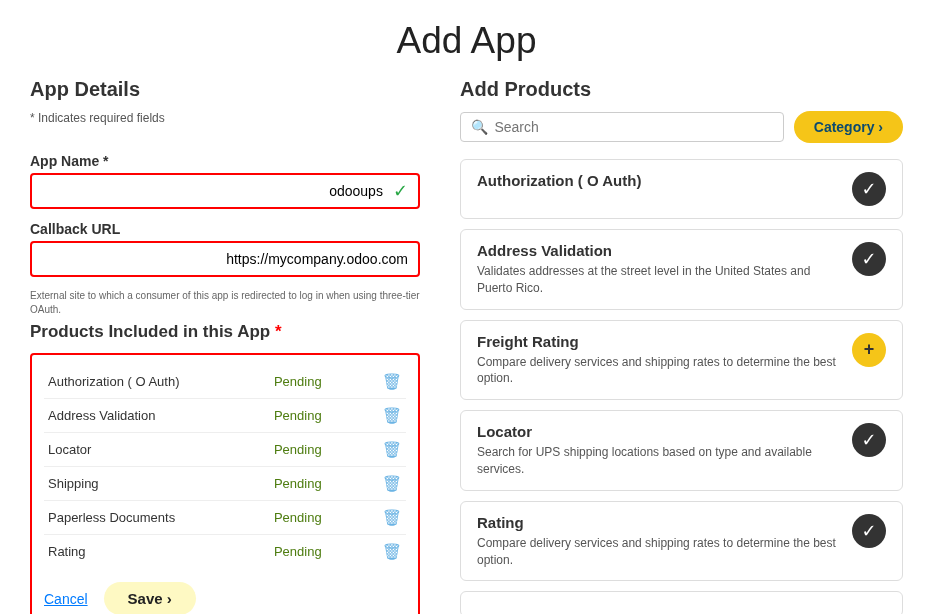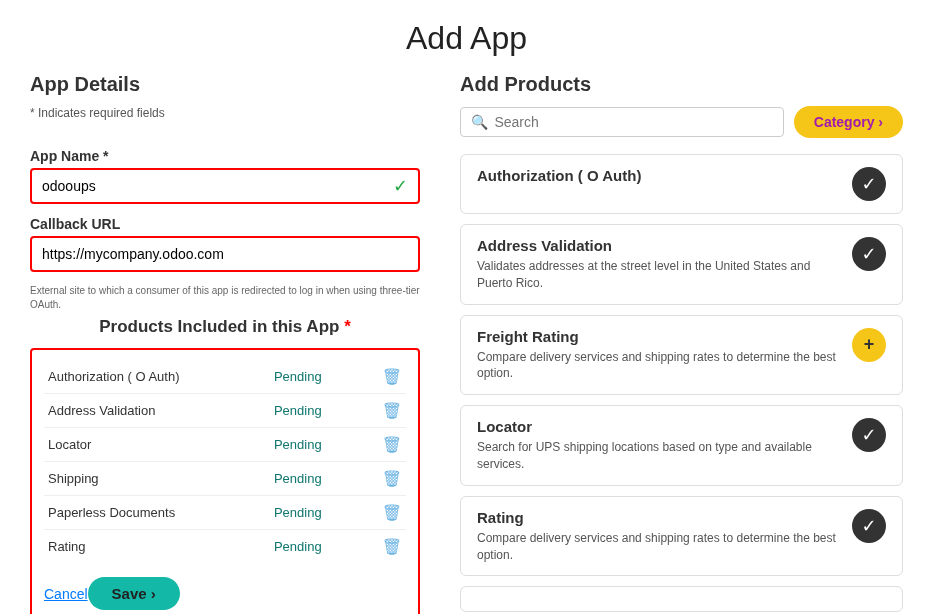--- a/index.html
+++ b/index.html
@@ -4,21 +4,21 @@
   <style>
     * { box-sizing: border-box; margin: 0; padding: 0; }
     body {
       font-family: Arial, sans-serif;
       background: #fff;
       color: #333;
       font-size: 14px;
     }
     .page-title {
       text-align: center;
-      font-size: 32px;
+      font-size: 37px;
       font-weight: 400;
       padding: 20px 4px 16px;
       color: #222;
     }
     .main-layout {
       display: flex;
       gap: 0;
       padding: 0 30px;
       max-width: 933px;
       margin: 0 auto;
@@ -55,38 +55,38 @@
       align-items: center;
       background: #fff;
     }
     .input-wrapper input {
       border: none;
       outline: none;
       padding: 8px 10px;
       font-size: 14px;
       flex: 1;
       background: transparent;
+      text-align: right;
     }
     .check-icon {
       color: #28a745;
       font-size: 18px;
       padding-right: 10px;
     }
     .callback-note {
       font-size: 10px;
       color: #666;
       margin-bottom: 4px;
       line-height: 1.4;
     }
     .products-included-title {
       font-size: 17px;
       font-weight: 700;
       line-height: 1.3;
       margin-bottom: 10px;
-      text-align: center;
     }
     .products-included-title .required-star {
       color: red;
     }
     .products-table-wrapper {
       border: 2px solid red;
       border-radius: 4px;
       padding: 10px 12px;
     }
     .products-table {
@@ -96,46 +96,47 @@
     .products-table tr td {
       padding: 7px 4px;
       font-size: 13px;
       color: #333;
       border-bottom: 1px solid #eee;
     }
     .products-table tr:last-child td {
       border-bottom: none;
     }
     .products-table .status-col {
-      color: #0f766e;
+      color: #4d7c0f;
     }
     .products-table .action-col {
       text-align: right;
       color: #6cb4e4;
       font-size: 16px;
     }
     .action-col .trash-icon {
       color: #6cb4e4;
       cursor: pointer;
     }
     .bottom-actions {
       display: flex;
       align-items: center;
+      gap: 16px;
       margin-top: 14px;
     }
     .cancel-link {
       color: #007bff;
       text-decoration: underline;
       cursor: pointer;
       font-size: 14px;
       background: none;
       border: none;
     }
     .save-button {
-      background: #14b8a6;
+      background: #fef9c3;
       border: none;
       border-radius: 24px;
       padding: 8px 24px;
       font-size: 15px;
       font-weight: 600;
       cursor: pointer;
       display: flex;
       align-items: center;
       gap: 6px;
       color: #222;
@@ -172,21 +173,21 @@
       background: #f5c518;
       border: none;
       border-radius: 24px;
       padding: 8px 20px;
       font-size: 14px;
       font-weight: 600;
       cursor: pointer;
       display: flex;
       align-items: center;
       gap: 6px;
-      color: #a21caf;
+      color: #0c4a6e;
       white-space: nowrap;
     }
     .product-card {
       border: 1px solid #ddd;
       border-radius: 6px;
       padding: 12px 16px;
       margin-bottom: 10px;
       display: flex;
       align-items: flex-start;
       gap: 12px;

